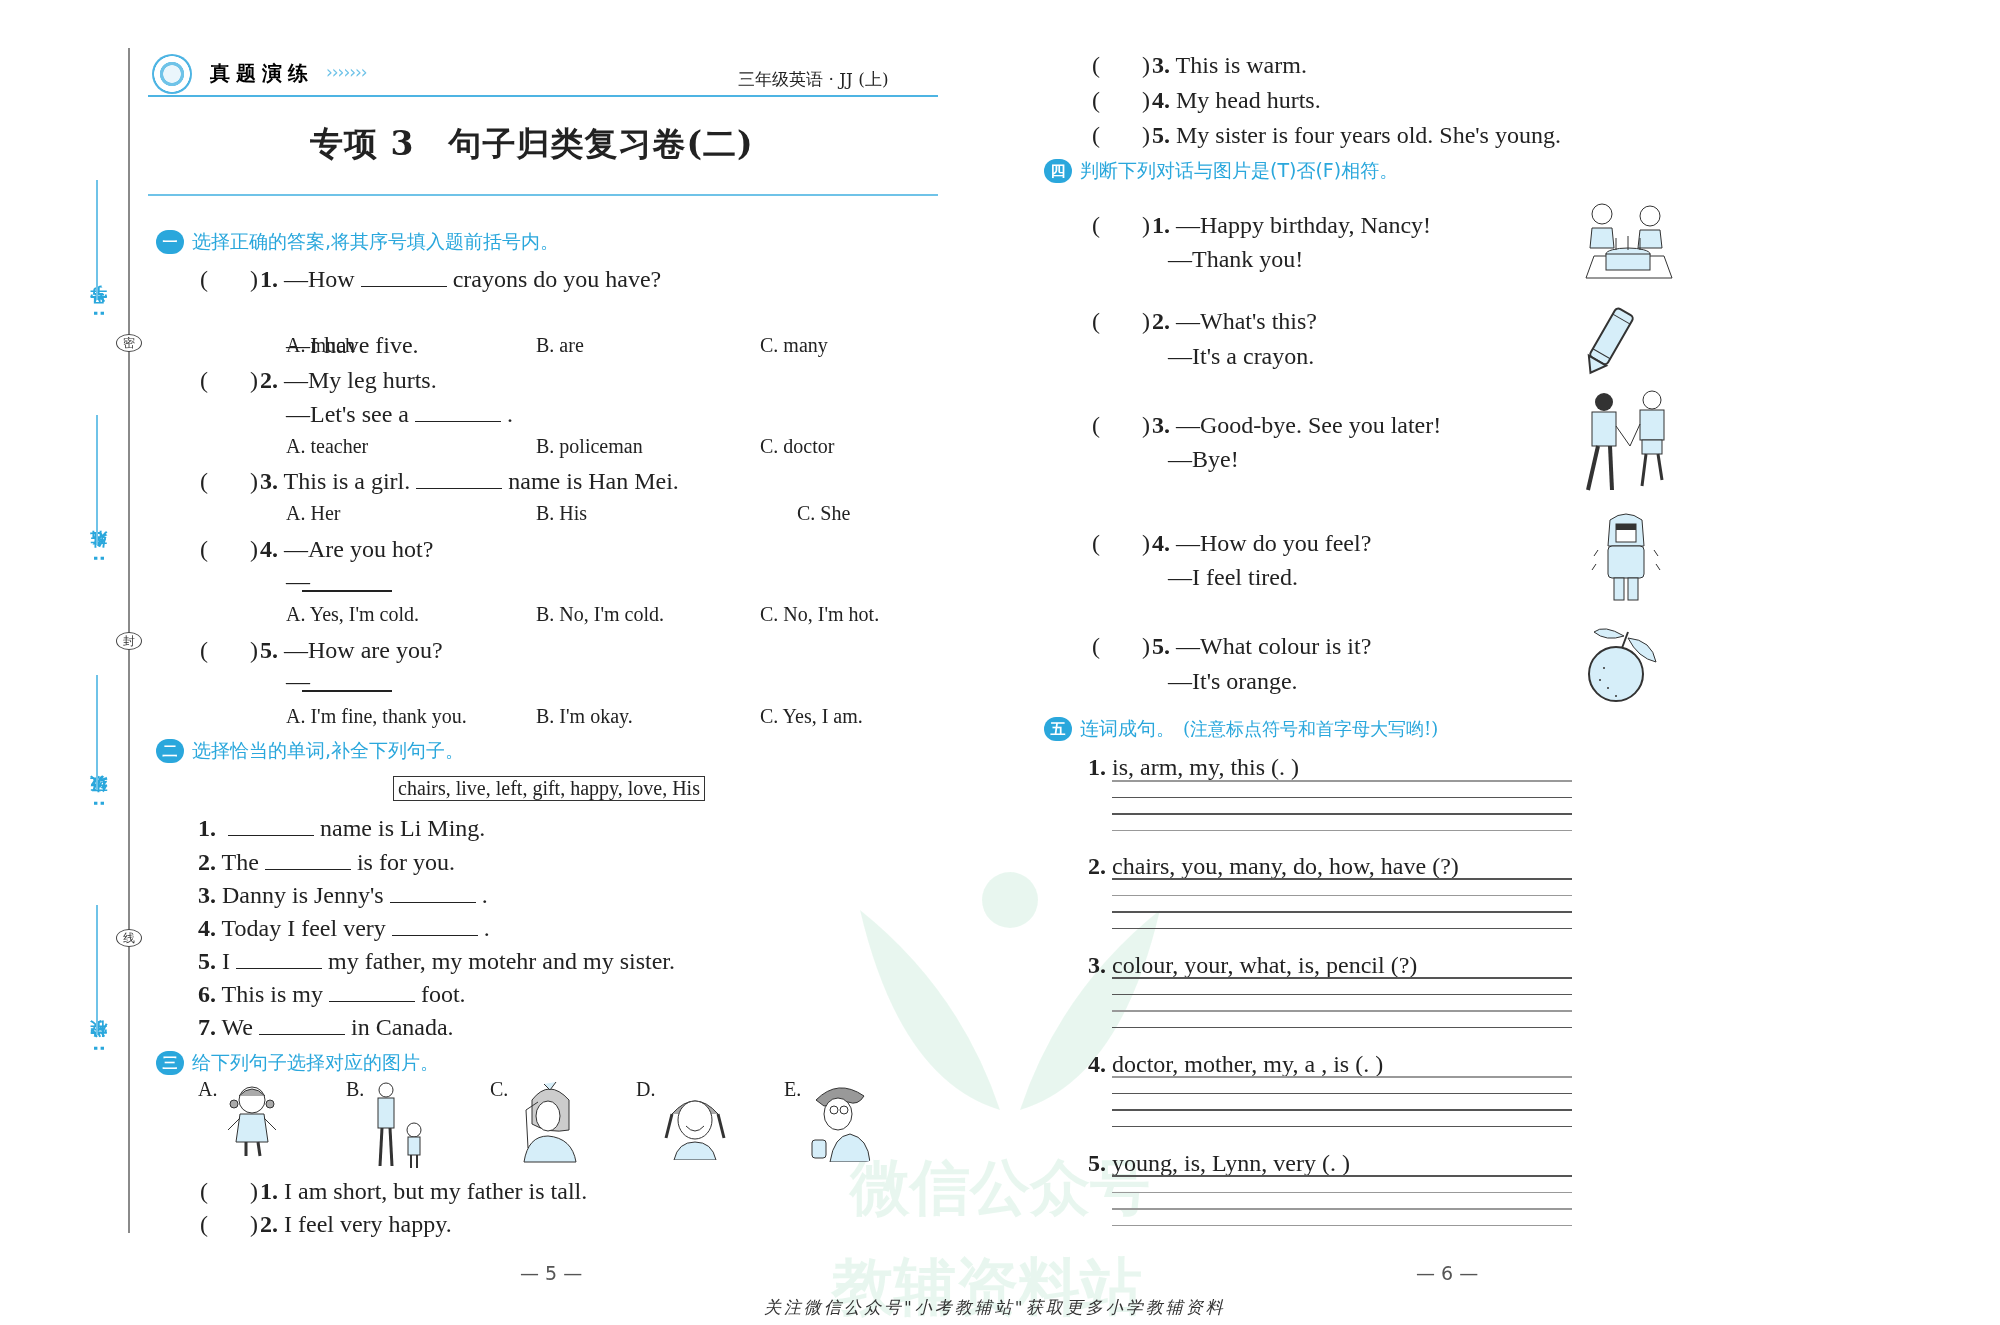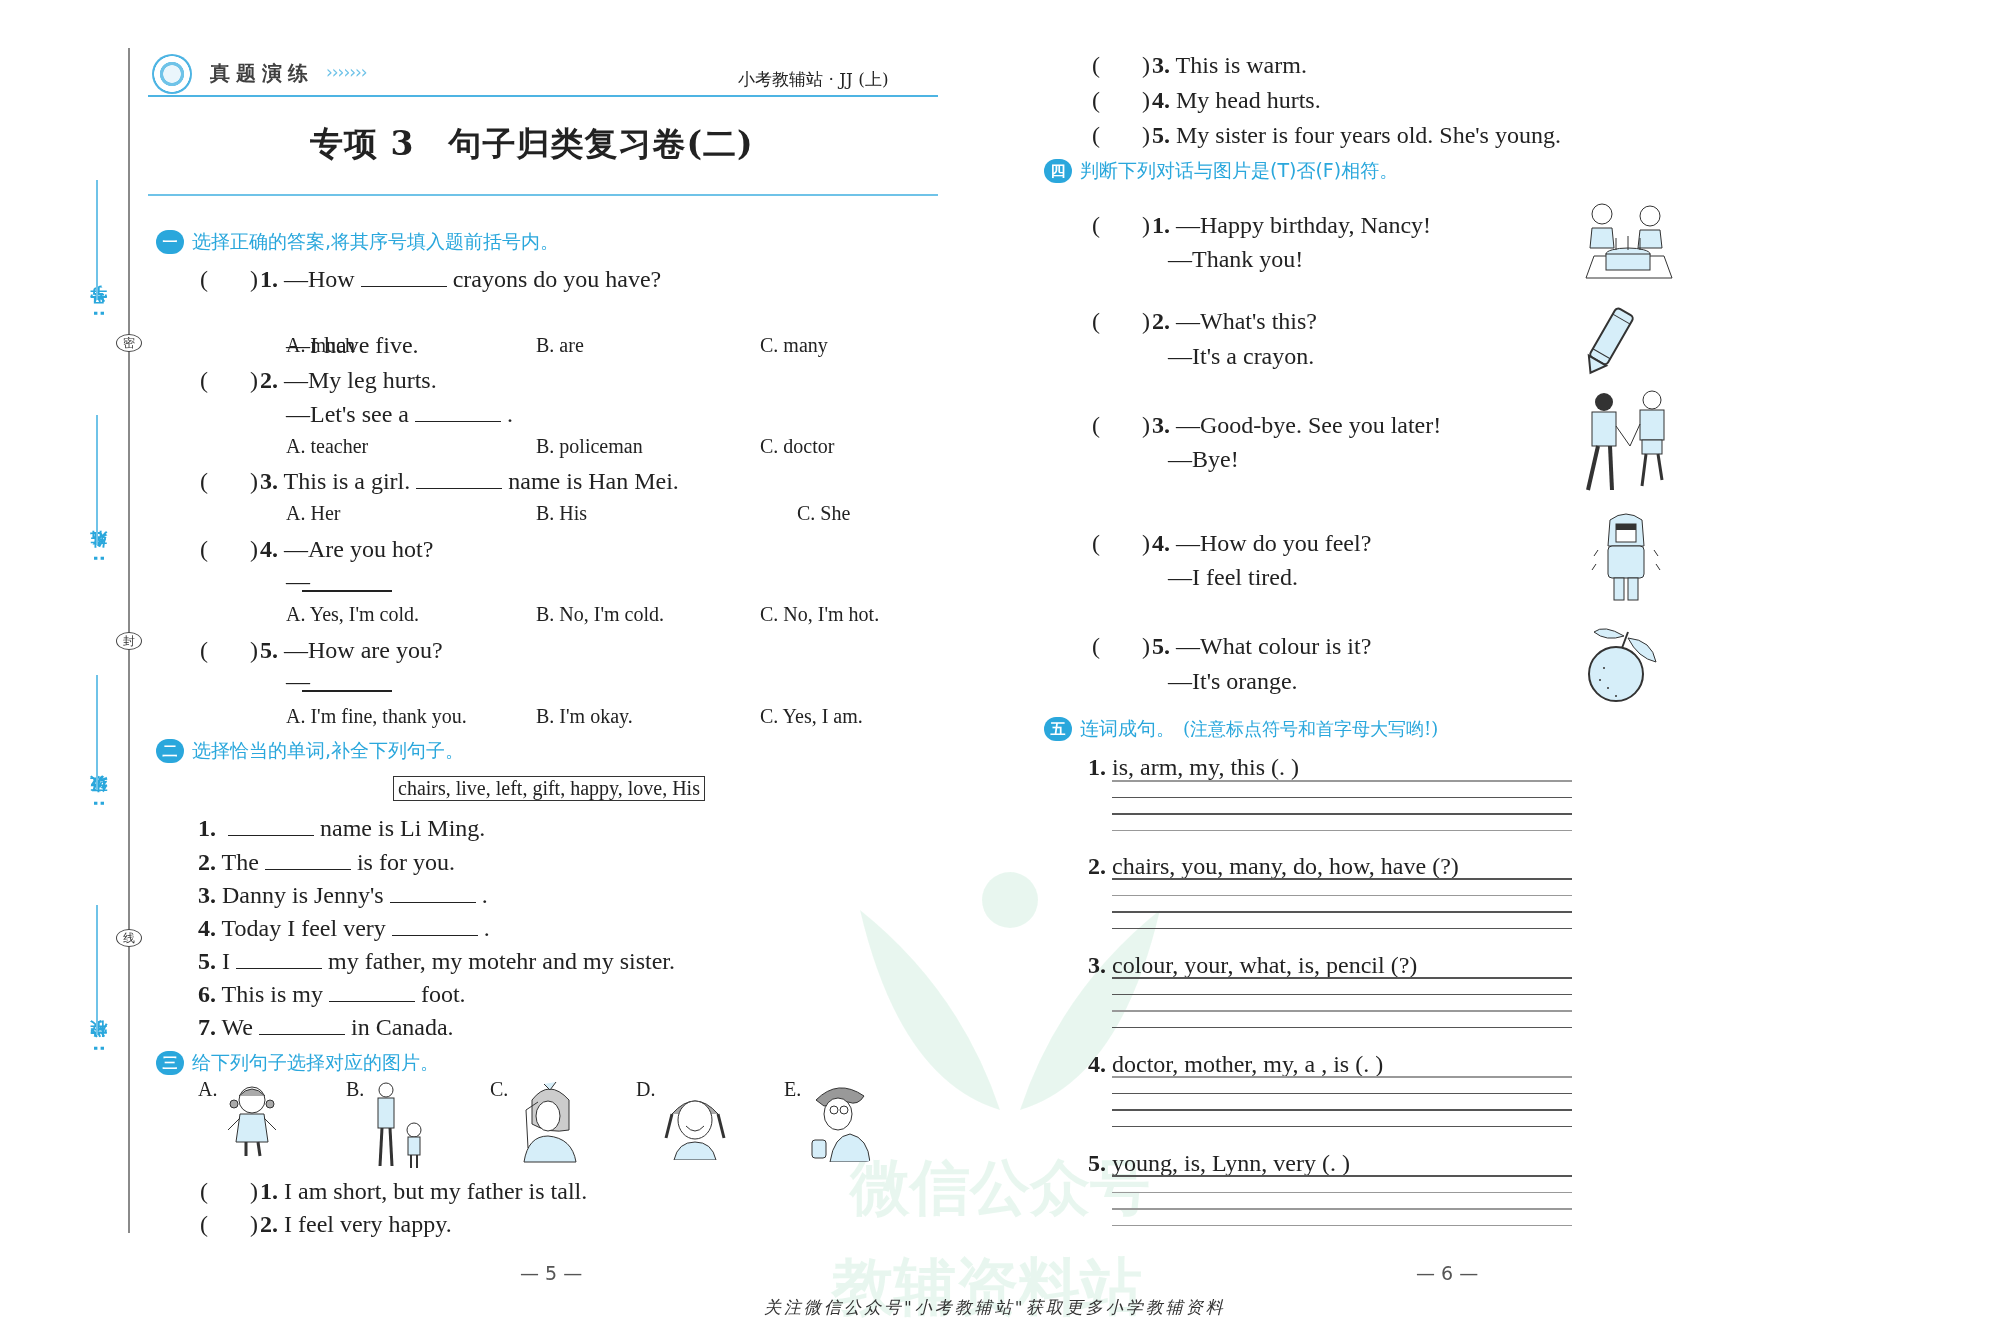--- a/index.html
+++ b/index.html
@@ -10,21 +10,21 @@
     .abs { position: absolute; }
 
     
     .binding-line { left: 128px; top: 48px; width: 2px; height: 1185px; background: #8a8a8a; }
     .bind-label { color: #2aa7dc; font-size: 17px; writing-mode: vertical-rl; transform: rotate(180deg); font-family: "DejaVu Sans", sans-serif; font-weight: bold; }
     .bind-rule { width: 2px; background: #6fc3e8; }
     .seal { width: 26px; height: 18px; border: 1px solid #444; border-radius: 50%; background: #fff; font-size: 12px; text-align: center; line-height: 16px; color: #333; font-family: "DejaVu Sans", sans-serif; }
 
     
     .logo { left: 152px; top: 54px; width: 40px; height: 40px; border-radius: 50%; background: radial-gradient(circle, #eaf6fc 30%, #6fc3e8 32%, #6fc3e8 42%, #ffffff 44%, #ffffff 62%, #4db4e3 64%); }
-    .brand { left: 210px; top: 60px; font-size: 20px; letter-spacing: 6px; font-family: "DejaVu Serif", serif; font-weight: bold; color: #404040; }
+    .brand { left: 210px; top: 60px; font-size: 20px; letter-spacing: 6px; font-family: "DejaVu Serif", serif; font-weight: bold; color: #000000; }
     .chevrons { left: 326px; top: 62px; font-size: 17px; color: #6fc3e8; letter-spacing: -1px; font-family: "DejaVu Sans", sans-serif; }
     .grade { left: 738px; top: 68px; font-size: 17px; color: #222; font-family: "DejaVu Serif", serif; }
     .head-rule { left: 148px; top: 95px; width: 790px; height: 2px; background: #4db4e3; }
     .title { left: 310px; top: 122px; font-size: 33px; font-weight: bold; font-family: "DejaVu Serif", serif; letter-spacing: 1px; }
     .title-rule { left: 148px; top: 194px; width: 790px; height: 2px; background: #6fc3e8; }
 
     
     .sec-head { display: flex; align-items: center; gap: 8px; font-size: 19px; color: #2aa7dc; font-family: "DejaVu Sans", sans-serif; }
     .badge { width: 28px; height: 24px; border-radius: 12px; background: #2aa7dc; color: #fff; font-size: 15px; font-weight: bold; text-align: center; line-height: 24px; }
     .q { font-size: 24px; white-space: nowrap; }
@@ -65,21 +65,21 @@
   <circle cx="170" cy="40" r="28" fill="#2db36a"></circle>
   <path d="M20 50 Q60 220 160 250 Q120 130 20 50 Z" fill="#2db36a"></path>
   <path d="M320 50 Q280 220 180 250 Q220 130 320 50 Z" fill="#2db36a"></path>
 </svg>
 <div class="abs watermark" style="left:850px; top:1148px; font-size:60px;">微信公众号</div>
 <div class="abs watermark" style="left:832px; top:1245px; font-size:62px;">教辅资料站</div>
 
 <div class="abs logo"></div>
 <div class="abs brand">真题演练</div>
 <div class="abs chevrons" style="left:326px;">›››››››</div>
-<div class="abs grade">小考教辅站 · JJ (上)</div>
+<div class="abs grade">三年级英语 · JJ (上)</div>
 <div class="abs head-rule"></div>
 <div class="abs title">专项 3　句子归类复习卷(二)</div>
 <div class="abs title-rule"></div>
 
 <div class="abs sec-head" style="left:156px; top:229px;">
   <span class="badge">一</span>
   <span>选择正确的答案,将其序号填入题前括号内。</span>
 </div>
 
 <div class="abs q" style="left:200px; top:266px;">

